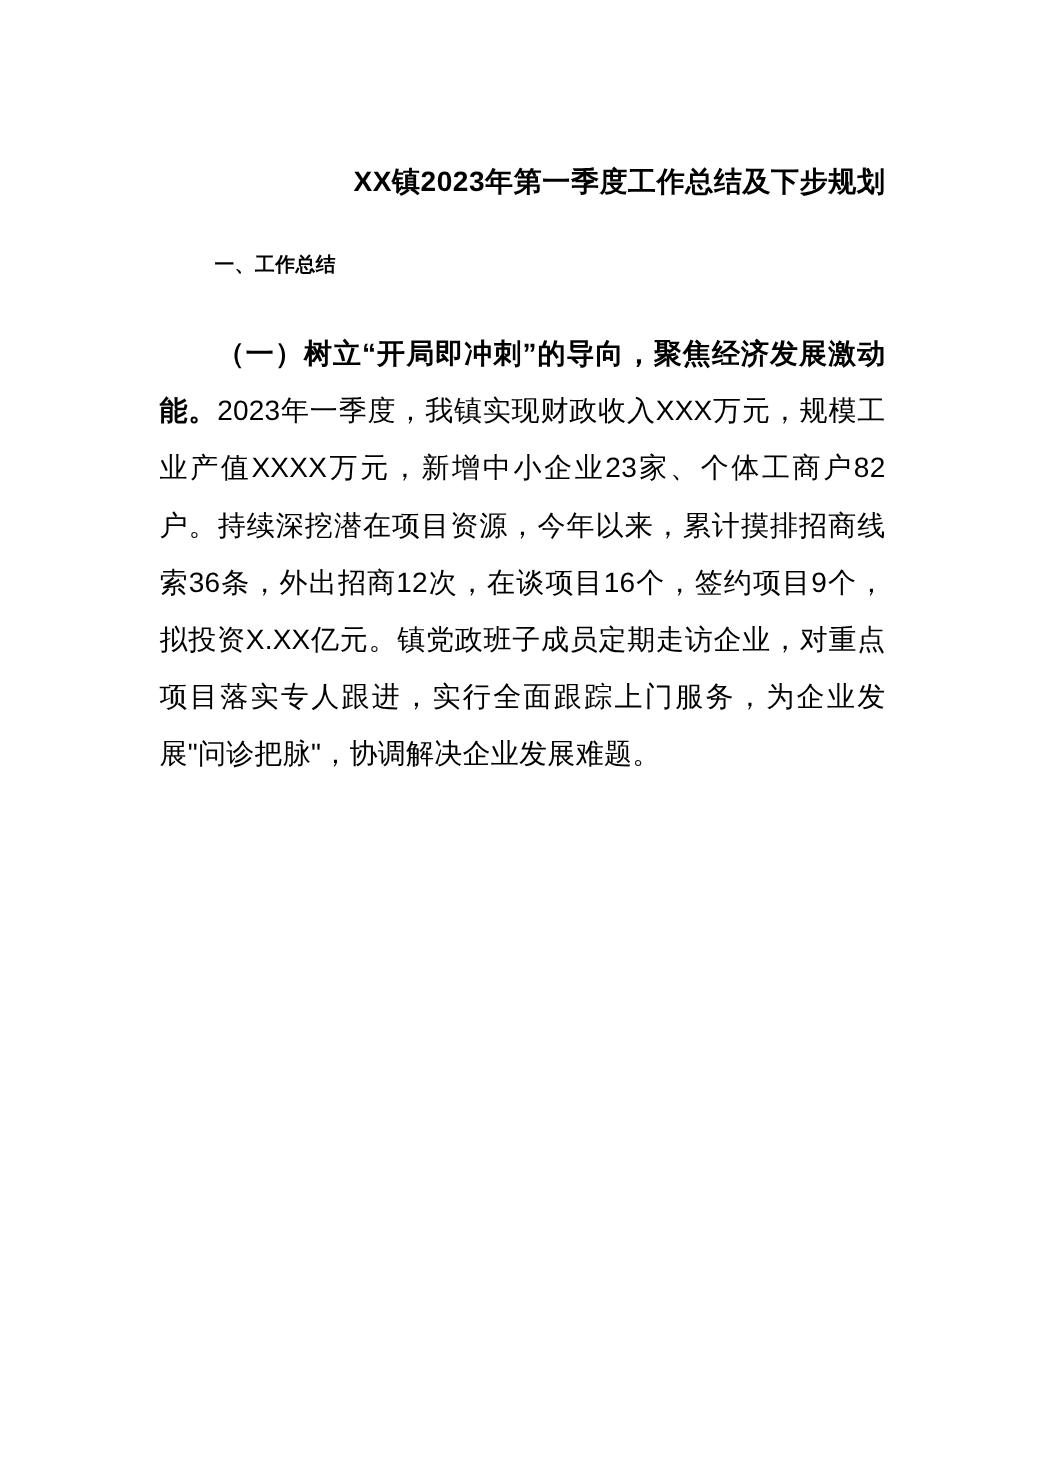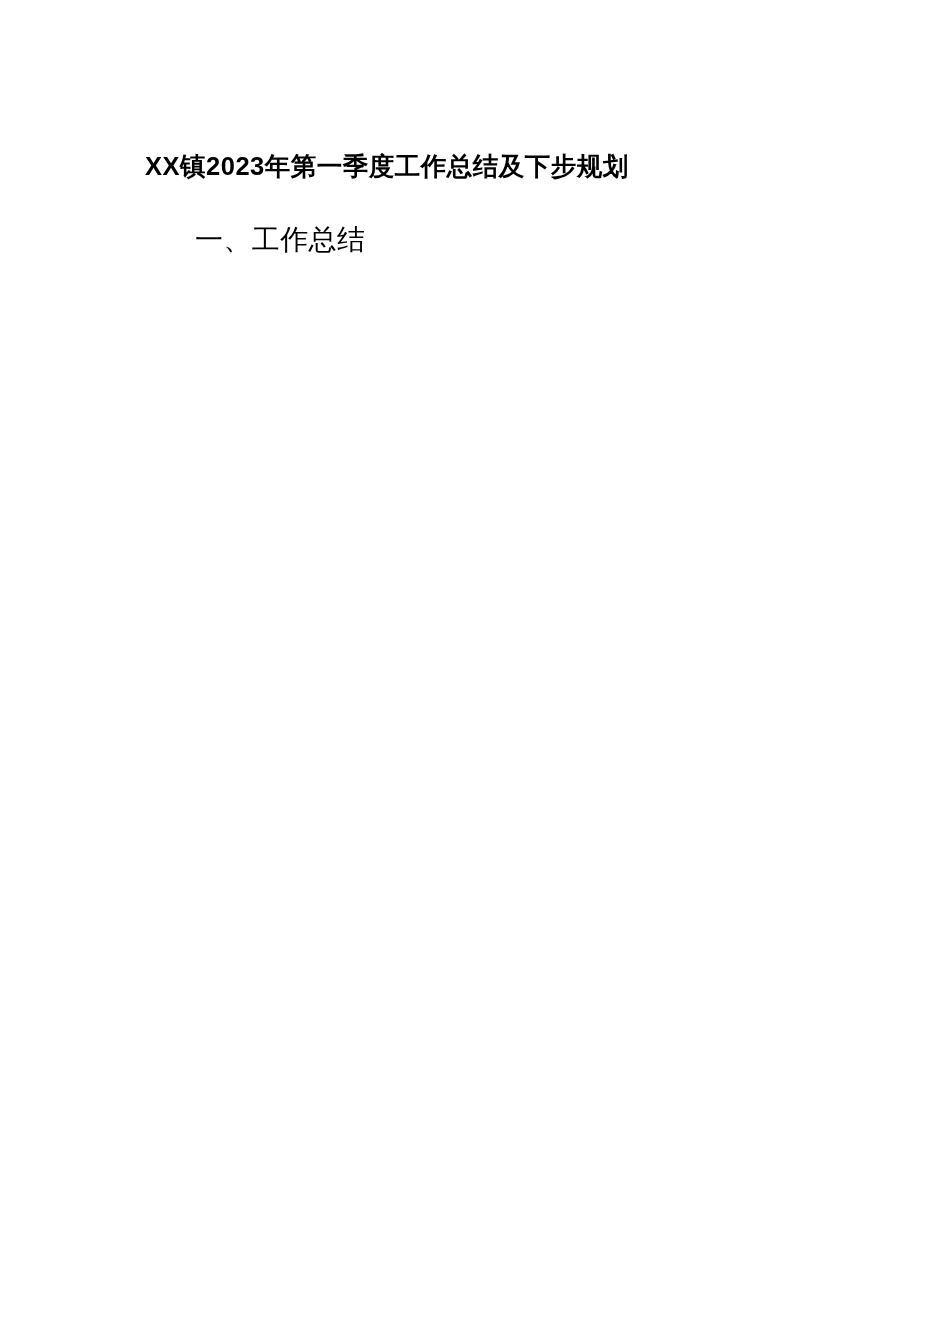--- a/index.html
+++ b/index.html
@@ -24,29 +24,29 @@
   }
   .content {
     position: absolute;
     left: 145px;
     top: 140px;
     width: 660px;
   }
   .doc-title {
     font-size: 25.5px;
     font-weight: bold;
-    text-align: left;
+    text-align: right;
     letter-spacing: 0.5px;
     line-height: 52px;
     margin: 0 0 0 0;
     white-space: nowrap;
   }
   .section-heading {
-    font-size: 28px;
-    font-weight: normal;
+    font-size: 18px;
+    font-weight: bold;
     line-height: 52px;
     margin: 22px 0 0 0;
     text-indent: 50px;
     letter-spacing: 0.4px;
   }
   .para {
     font-size: 25.5px;
     line-height: 52px;
     margin: 24px 0 0 0;
     text-indent: 52px;
@@ -65,16 +65,19 @@
 </head>
 <body>
 
 <div class="page">
   <div class="content">
 
     <h1 class="doc-title">XX镇2023年第一季度工作总结及下步规划</h1>
 
     <h2 class="section-heading">一、工作总结</h2>
 
+    <p class="para first-body">
+      <span class="lead">（一）树立“开局即冲刺”的导向，聚焦经济发展激动能。</span><span>2023年一季度，我镇实现财政收入XXX万元，规模工业产值XXXX万元，新增中小企业23家、个体工商户82户。持续深挖潜在项目资源，今年以来，累计摸排招商线索36条，外出招商12次，在谈项目16个，签约项目9个，拟投资X.XX亿元。镇党政班子成员定期走访企业，对重点项目落实专人跟进，实行全面跟踪上门服务，为企业发展"问诊把脉"，协调解决企业发展难题。</span>
+    </p>
 
 
   </div>
 </div>
 
 </body></html>

